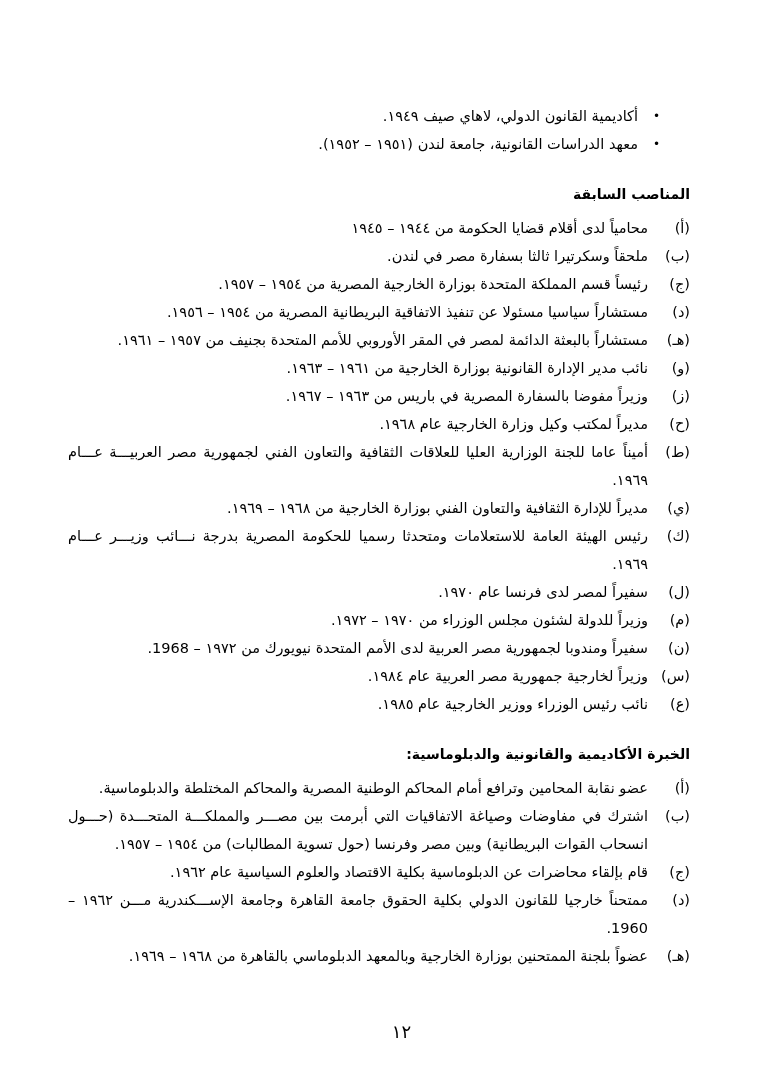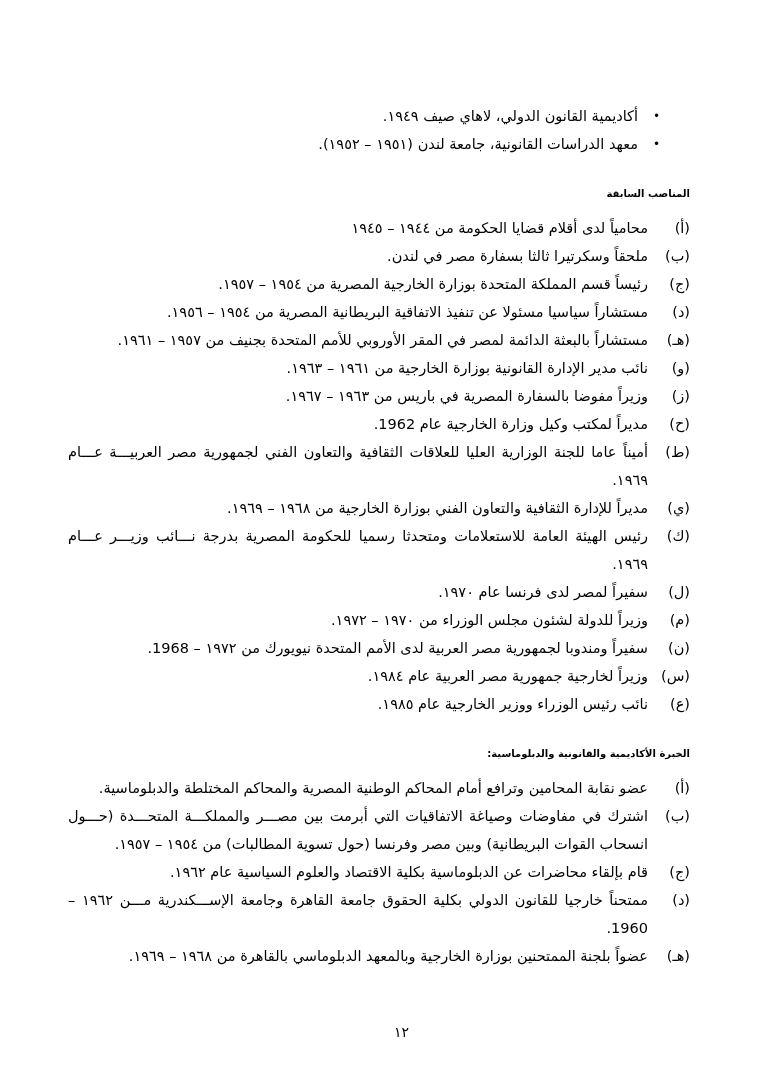--- a/index.html
+++ b/index.html
@@ -35,21 +35,21 @@
     font-size: 12px;
   }
   .bullet-text {
     flex: 1;
     text-align: right;
   }
   .doc-section {
     margin: 0;
   }
   .section-heading {
-    font-size: 10px;
+    font-size: 14px;
     font-weight: bold;
     margin: 22px 0 6px 0;
     line-height: 28px;
   }
   .doc-section + .doc-section .section-heading {
   }
   .list-item {
     display: flex;
   }
   .marker {
@@ -60,21 +60,21 @@
     flex: 1;
     text-align: justify;
     text-align-last: right;
   }
   .page-number {
     position: absolute;
     bottom: 32px;
     left: 0;
     right: 0;
     text-align: center;
-    font-size: 14px;
+    font-size: 18px;
     margin-left: 45px;
   }
 </style>
 </head>
 <body>
 
 <div class="page">
   <div class="intro" id="intro-list">
   <div class="bullet-item">
     <span class="bullet-dot">•</span>
@@ -120,21 +120,21 @@
     <span class="item-text">نائب مدير الإدارة القانونية بوزارة الخارجية من ١٩٦١ – ١٩٦٣.</span>
   </div>
 
   <div class="list-item">
     <span class="marker">(ز)</span>
     <span class="item-text">وزيراً مفوضا بالسفارة المصرية في باريس من ١٩٦٣ – ١٩٦٧.</span>
   </div>
 
   <div class="list-item">
     <span class="marker">(ح)</span>
-    <span class="item-text">مديراً لمكتب وكيل وزارة الخارجية عام 1962.</span>
+    <span class="item-text">مديراً لمكتب وكيل وزارة الخارجية عام ١٩٦٨.</span>
   </div>
 
   <div class="list-item">
     <span class="marker">(ط)</span>
     <span class="item-text">أميناً عاما للجنة الوزارية العليا للعلاقات الثقافية والتعاون الفني لجمهورية مصر العربيـــة عـــام ١٩٦٩.</span>
   </div>
 
   <div class="list-item">
     <span class="marker">(ي)</span>
     <span class="item-text">مديراً للإدارة الثقافية والتعاون الفني بوزارة الخارجية من ١٩٦٨ – ١٩٦٩.</span>

